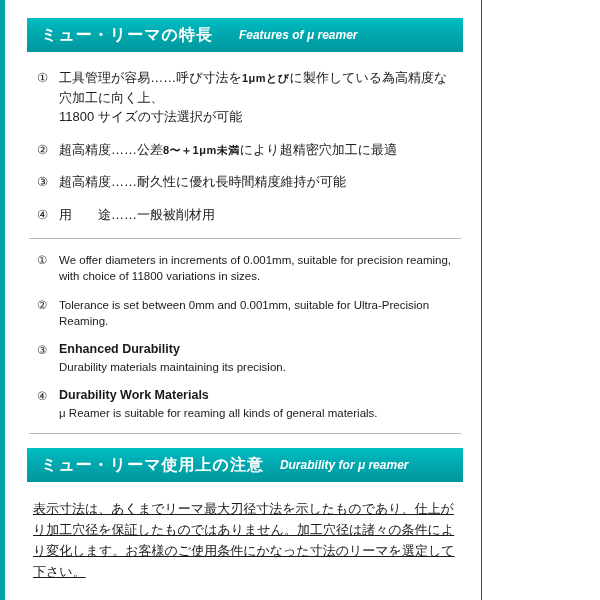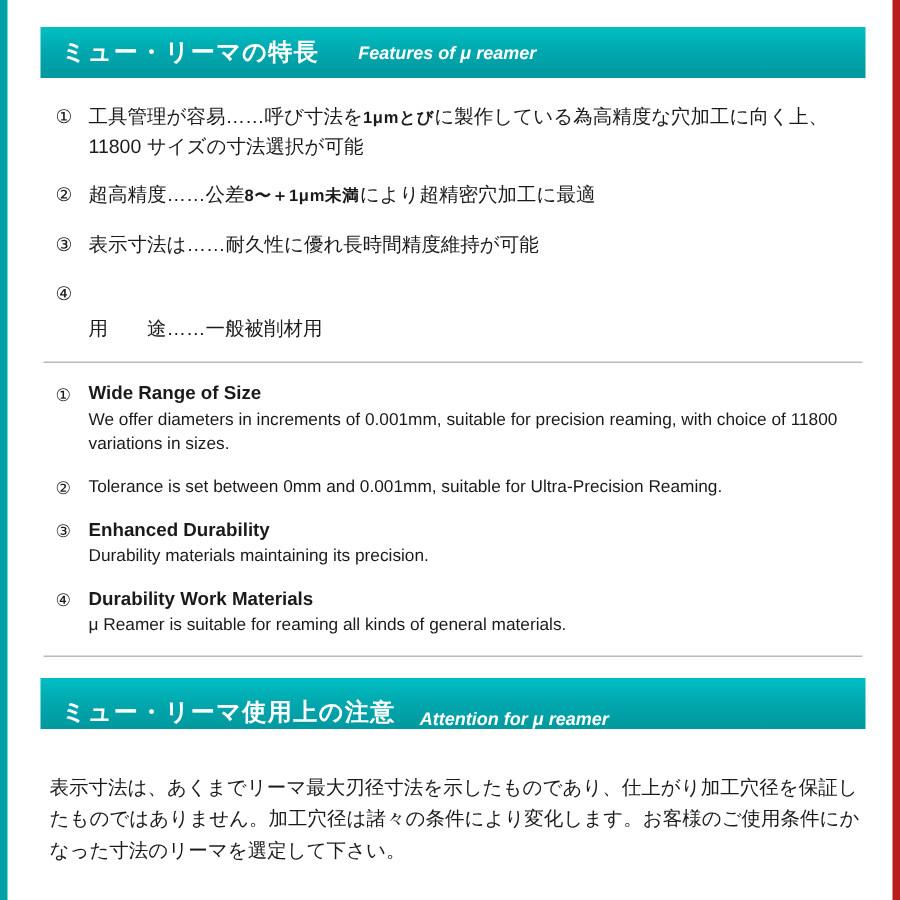--- a/index.html
+++ b/index.html
@@ -9,25 +9,25 @@
   body {
     width: 600px;
     height: 600px;
     background: #ffffff;
     font-family: "Liberation Sans", sans-serif;
     color: #1a1a1a;
     overflow: hidden;
   }
   .page {
     position: relative;
-    width: 600px;
+    width: 482px;
     height: 600px;
     box-sizing: border-box;
     border-left: 5px solid #00a2a8;
-    border-right: 5px solid #b91c1c;
+    border-right: 1px solid #b91c1c;
     background: #fff;
   }
   .inner {
     padding: 18px 18px 0 22px;
   }
 
   
   .heading-bar {
     position: relative;
     height: 34px;
@@ -82,21 +82,20 @@
     font-weight: bold;
     letter-spacing: 0.5px;
   }
   .jp-line2 {
     padding-left: 22px;
     font-size: 13px;
     line-height: 1.5;
   }
   .jp-item.purpose .jp-text {
     letter-spacing: 0px;
-    margin-top: 23px;
   }
 
   
   .rule {
     border: none;
     border-top: 1px solid #b9b9b9;
     margin: 8px 2px 0 2px;
   }
 
   
@@ -125,21 +124,22 @@
   }
   .en-desc {
     font-size: 11.5px;
     font-weight: normal;
     line-height: 1.4;
     margin-top: 1px;
   }
 
   
   .attention {
-    margin: 28px 4px 0 6px;
+    margin: 16px 4px 0 6px;
+    text-decoration: underline;
   }
   .attention p {
     margin: 0 0 12px 0;
     font-size: 13px;
     line-height: 1.62;
   }
 </style>
 </head>
 <body>
 
@@ -163,38 +163,37 @@
 
       <div class="jp-item">
         <div class="jp-num">②</div>
         <div class="jp-text">
           <span>超高精度……公差</span><span class="big">8〜＋1μm未満</span><span>により超精密穴加工に最適</span>
         </div>
       </div>
 
       <div class="jp-item">
         <div class="jp-num">③</div>
-        <div class="jp-text">表示寸法は……耐久性に優れ長時間精度維持が可能</div>
+        <div class="jp-text">超高精度……耐久性に優れ長時間精度維持が可能</div>
       </div>
 
       <div class="jp-item purpose">
         <div class="jp-num">④</div>
         <div class="jp-text">用　　途……一般被削材用</div>
       </div>
 
     </div>
 
     <hr class="rule">
 
     <div class="en-list">
 
       <div class="en-item">
         <div class="en-num">①</div>
         <div class="en-body">
-          <div class="en-title">Wide Range of Size</div>
           <div class="en-desc">We offer diameters in increments of 0.001mm, suitable for precision reaming, with choice of 11800 variations in sizes.</div>
         </div>
       </div>
 
       <div class="en-item">
         <div class="en-num">②</div>
         <div class="en-body">
           <div class="en-desc">Tolerance is set between 0mm and 0.001mm, suitable for Ultra-Precision Reaming.</div>
         </div>
       </div>
@@ -212,23 +211,23 @@
         <div class="en-body">
           <div class="en-title">Durability Work Materials</div>
           <div class="en-desc">μ Reamer is suitable for reaming all kinds of general materials.</div>
         </div>
       </div>
 
     </div>
 
     <hr class="rule">
 
-    <div class="heading-bar second" style="margin-top:14px;align-items:flex-end;">
+    <div class="heading-bar second" style="margin-top:14px;">
       <span class="heading-jp">ミュー・リーマ使用上の注意</span>
-      <span class="heading-en">Attention for μ reamer</span>
+      <span class="heading-en">Durability for μ reamer</span>
     </div>
 
     <div class="attention">
       <p>表示寸法は、あくまでリーマ最大刃径寸法を示したものであり、仕上がり加工穴径を保証したものではありません。加工穴径は諸々の条件により変化します。お客様のご使用条件にかなった寸法のリーマを選定して下さい。</p>
 
     </div>
 
   </div>
 </div>
 

